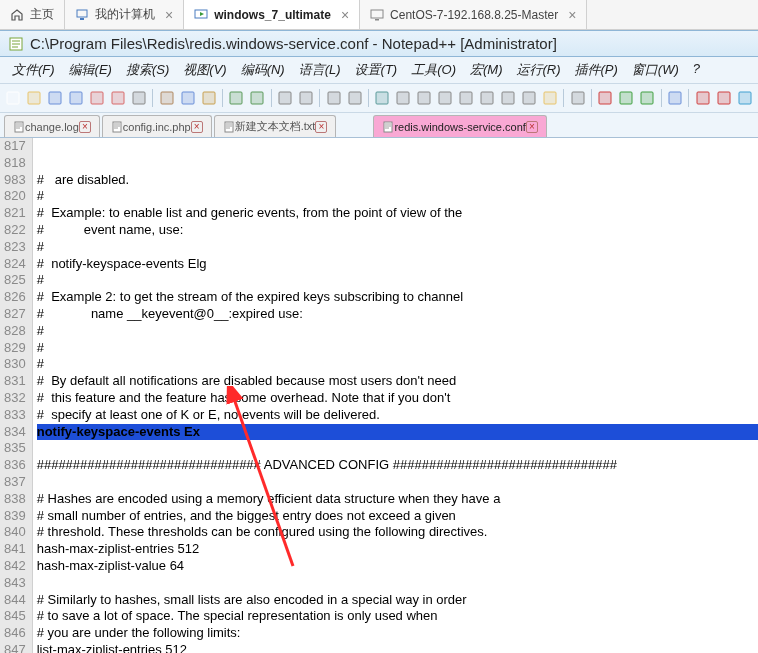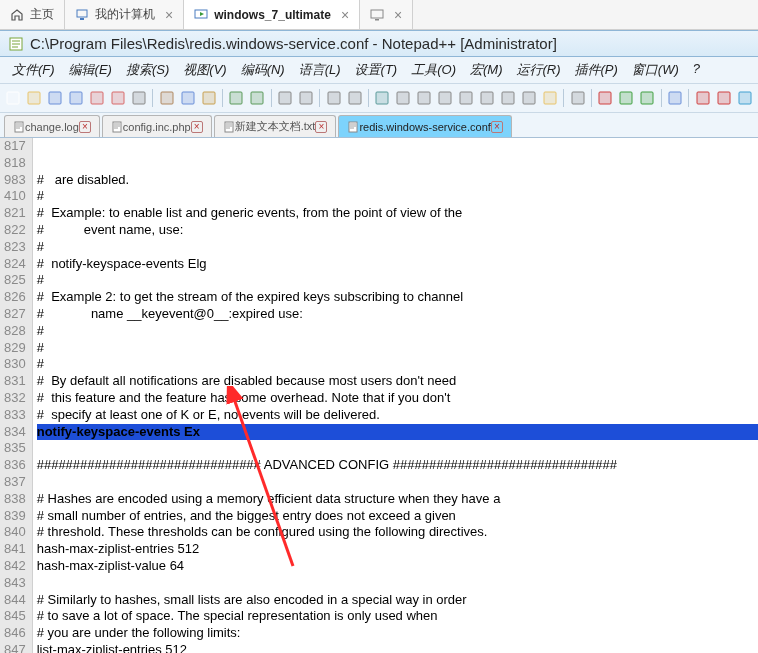--- a/index.html
+++ b/index.html
@@ -22,21 +22,21 @@
 .menu-item { padding: 2px 6px; color: #222; font-size: 13px; font-style: italic; }
 
 
 .toolbar { display: flex; gap: 2px; padding: 3px 4px; background: #eef5fb; border-bottom: 1px solid #cad9e6; align-items: center; flex-wrap: nowrap; overflow: hidden; }
 .tb-btn { width: 22px; height: 22px; display: inline-flex; align-items: center; justify-content: center; border: 1px solid transparent; }
 .tb-sep { width: 1px; height: 18px; background: #b8cada; margin: 0 2px; }
 
 
 .doc-tabs { display: flex; background: #eef5fb; border-bottom: 1px solid #a8c0d6; padding-top: 2px; padding-left: 4px; }
 .doc-tab { display: flex; align-items: center; padding: 3px 8px; background: #f0f0f0; border: 1px solid #b5b5b5; border-bottom: none; margin-right: 2px; font-family: "Courier New", monospace; font-size: 11px; color: #555; position: relative; border-radius: 3px 3px 0 0; }
-.doc-tab.active { background: #7dd3fc; color: #222; font-weight: normal; }
+.doc-tab.active { background: #f9a8d4; color: #222; font-weight: normal; margin-left: 35px; }
 .doc-tab .dico { width: 12px; height: 12px; }
 .doc-tab .dclose { width: 12px; height: 12px; border: 1px solid #b77; color: #b33; font-size: 10px; display: inline-flex; align-items: center; justify-content: center; border-radius: 2px; font-family: sans-serif; }
 
 
 .editor { display: flex; background: #fff; height: calc(653px - 30px - 26px - 22px - 28px - 24px); font-family: "Courier New", monospace; font-size: 13px; position: relative; }
 .gutter { background: #e8e8e8; color: #8a8a8a; text-align: right; padding: 0 6px 0 4px; user-select: none; line-height: 16.8px; border-right: 1px solid #d0d0d0; }
 .gutter div { height: 16.8px; }
 .code { flex: 1; padding-left: 4px; white-space: pre; color: #000; line-height: 16.8px; position: relative; }
 .code div { height: 16.8px; }
 .code .hl { background: #1d4ed8; font-weight: bold; }
@@ -79,20 +79,21 @@
       <span>windows_7_ultimate</span>
       <span class="close">×</span>
     </div>
     <div class="browser-tab">
       <span class="bicon">
         <svg width="14" height="14" viewBox="0 0 14 14">
           <rect x="1" y="2" width="12" height="8" fill="none" stroke="#888"></rect>
           <rect x="5" y="11" width="4" height="1.5" fill="#888"></rect>
         </svg>
       </span>
+      <span>CentOS-7-192.168.8.25-Master</span>
       <span class="close">×</span>
     </div>
   </div>
 
 <div class="win-title-bar">
   <span class="npp-icon">
     <svg width="16" height="16" viewBox="0 0 16 16">
         <rect x="2" y="2" width="12" height="12" fill="#fff" stroke="#7aa53a"></rect>
         <path d="M4 5h8M4 8h8M4 11h6" stroke="#7aa53a" stroke-width="1"></path>
       </svg>
@@ -334,21 +335,21 @@
       <span>redis.windows-service.conf</span>
       <span class="dclose">×</span>
     </div>
   </div>
 
 <div class="editor">
   <div class="gutter">
       <div>817</div>
       <div>818</div>
       <div>983</div>
-      <div>410</div>
+      <div>820</div>
       <div>821</div>
       <div>822</div>
       <div>823</div>
       <div>824</div>
       <div>825</div>
       <div>826</div>
       <div>827</div>
       <div>828</div>
       <div>829</div>
       <div>830</div>

